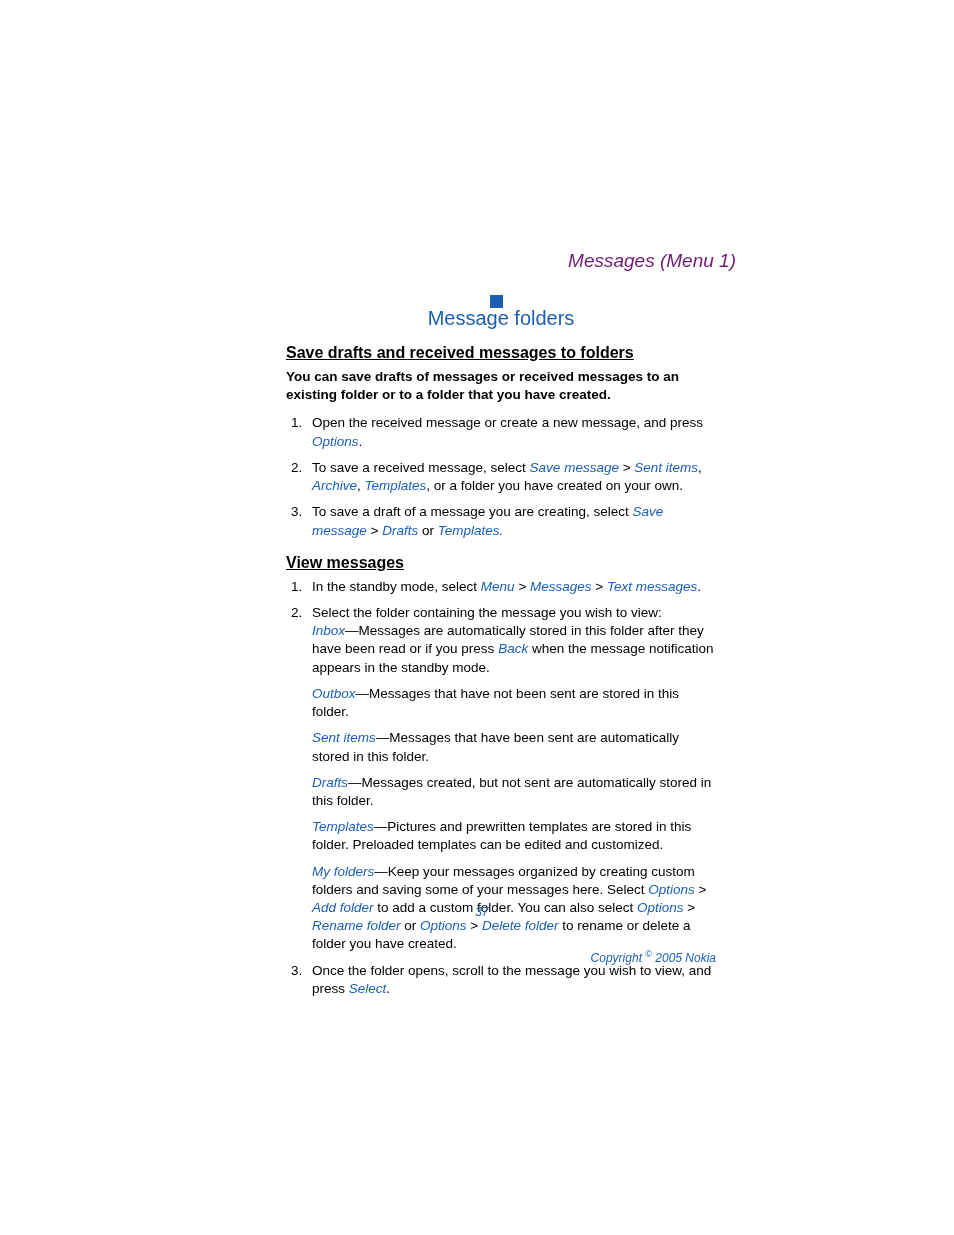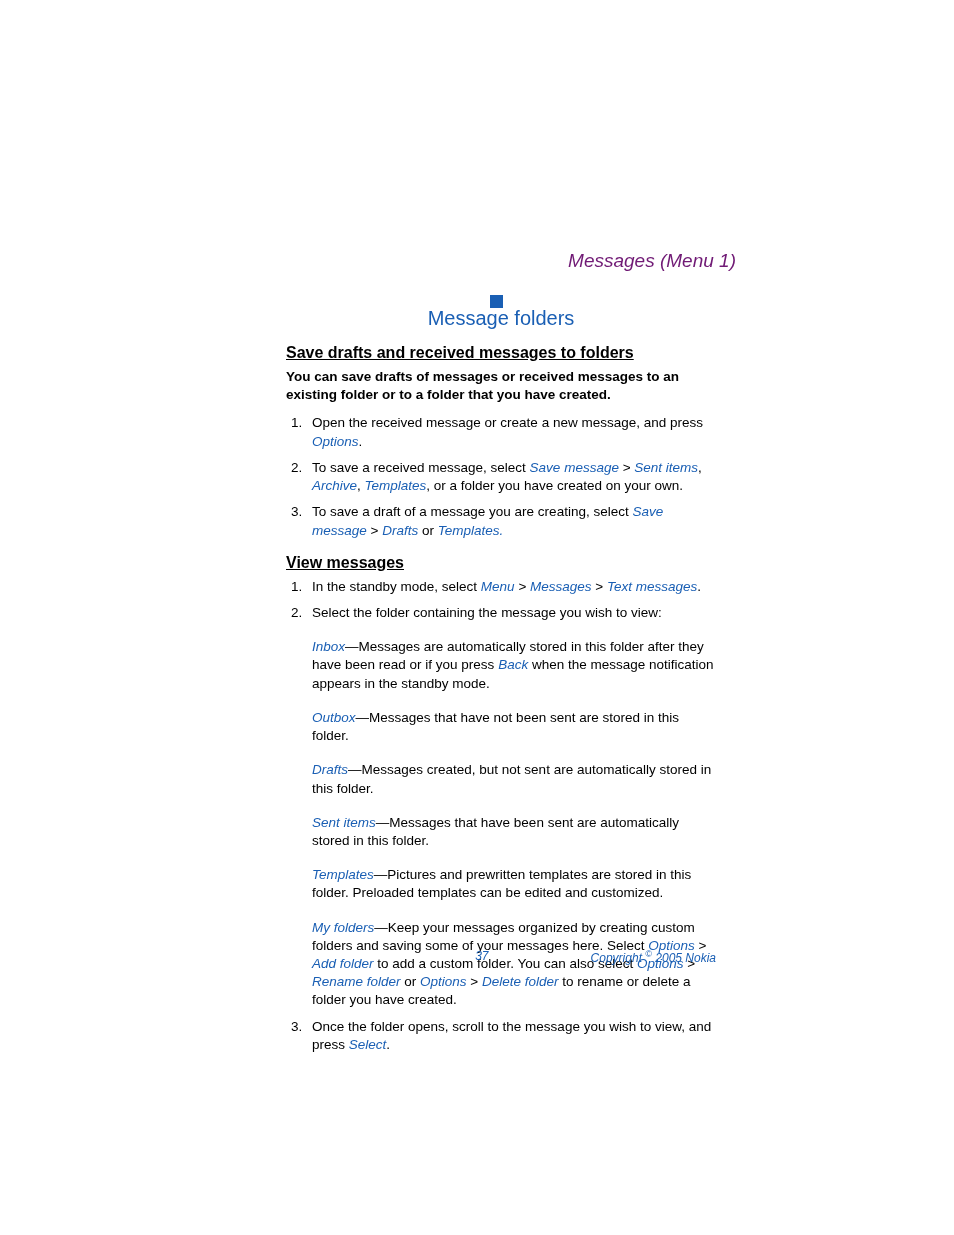--- a/index.html
+++ b/index.html
@@ -62,21 +62,21 @@
     padding-left: 20px;
     margin: 6px 0 10px 0;
   }
   ol li {
     margin-bottom: 8px;
     padding-left: 6px;
   }
   .folder-desc {
     font-size: 13.5px;
     line-height: 1.35;
-    margin: 16px 0 8px 0;
+    margin: 0 0 8px 0;
   }
   .link {
     color: #1a5fb4;
     font-style: italic;
   }
   .footer {
     position: absolute;
     bottom: 270px;
     left: 286px;
     width: 430px;
@@ -86,20 +86,21 @@
     font-style: italic;
   }
   .page-num {
     color: #1a5fb4;
     position: absolute;
     left: 44%;
   }
   .copyright {
     color: #1a5fb4;
     margin-left: auto;
+    margin-top: 44px;
   }
   .copyright sup { font-size: 9px; }
 </style>
 </head>
 <body>
 
 <div class="page">
   <div class="header-tag">Messages (Menu 1)</div>
 
   <div class="section-title">
@@ -131,24 +132,24 @@
     <li>
       <span>Select the folder containing the message you wish to view:</span>
 
       <div class="folder-desc">
         <span class="link">Inbox</span><span>—Messages are automatically stored in this folder after they have been read or if you press </span><span class="link">Back</span><span> when the message notification appears in the standby mode.</span>
       </div>
       <div class="folder-desc">
         <span class="link">Outbox</span><span>—Messages that have not been sent are stored in this folder.</span>
       </div>
       <div class="folder-desc">
-        <span class="link">Drafts</span><span>—Messages created, but not sent are automatically stored in this folder.</span>
+        <span class="link">Sent items</span><span>—Messages that have been sent are automatically stored in this folder.</span>
       </div>
       <div class="folder-desc">
-        <span class="link">Sent items</span><span>—Messages that have been sent are automatically stored in this folder.</span>
+        <span class="link">Drafts</span><span>—Messages created, but not sent are automatically stored in this folder.</span>
       </div>
       <div class="folder-desc">
         <span class="link">Templates</span><span>—Pictures and prewritten templates are stored in this folder. Preloaded templates can be edited and customized.</span>
       </div>
       <div class="folder-desc">
         <span class="link">My folders</span><span>—Keep your messages organized by creating custom folders and saving some of your messages here. Select </span><span class="link">Options</span><span> &gt; </span><span class="link">Add folder</span><span> to add a custom folder. You can also select </span><span class="link">Options</span><span> &gt; </span><span class="link">Rename folder</span><span> or </span><span class="link">Options</span><span> &gt; </span><span class="link">Delete folder</span><span> to rename or delete a folder you have created.</span>
       </div>
     </li>
     <li>
       <span>Once the folder opens, scroll to the message you wish to view, and press </span><span class="link">Select</span><span>.</span>

